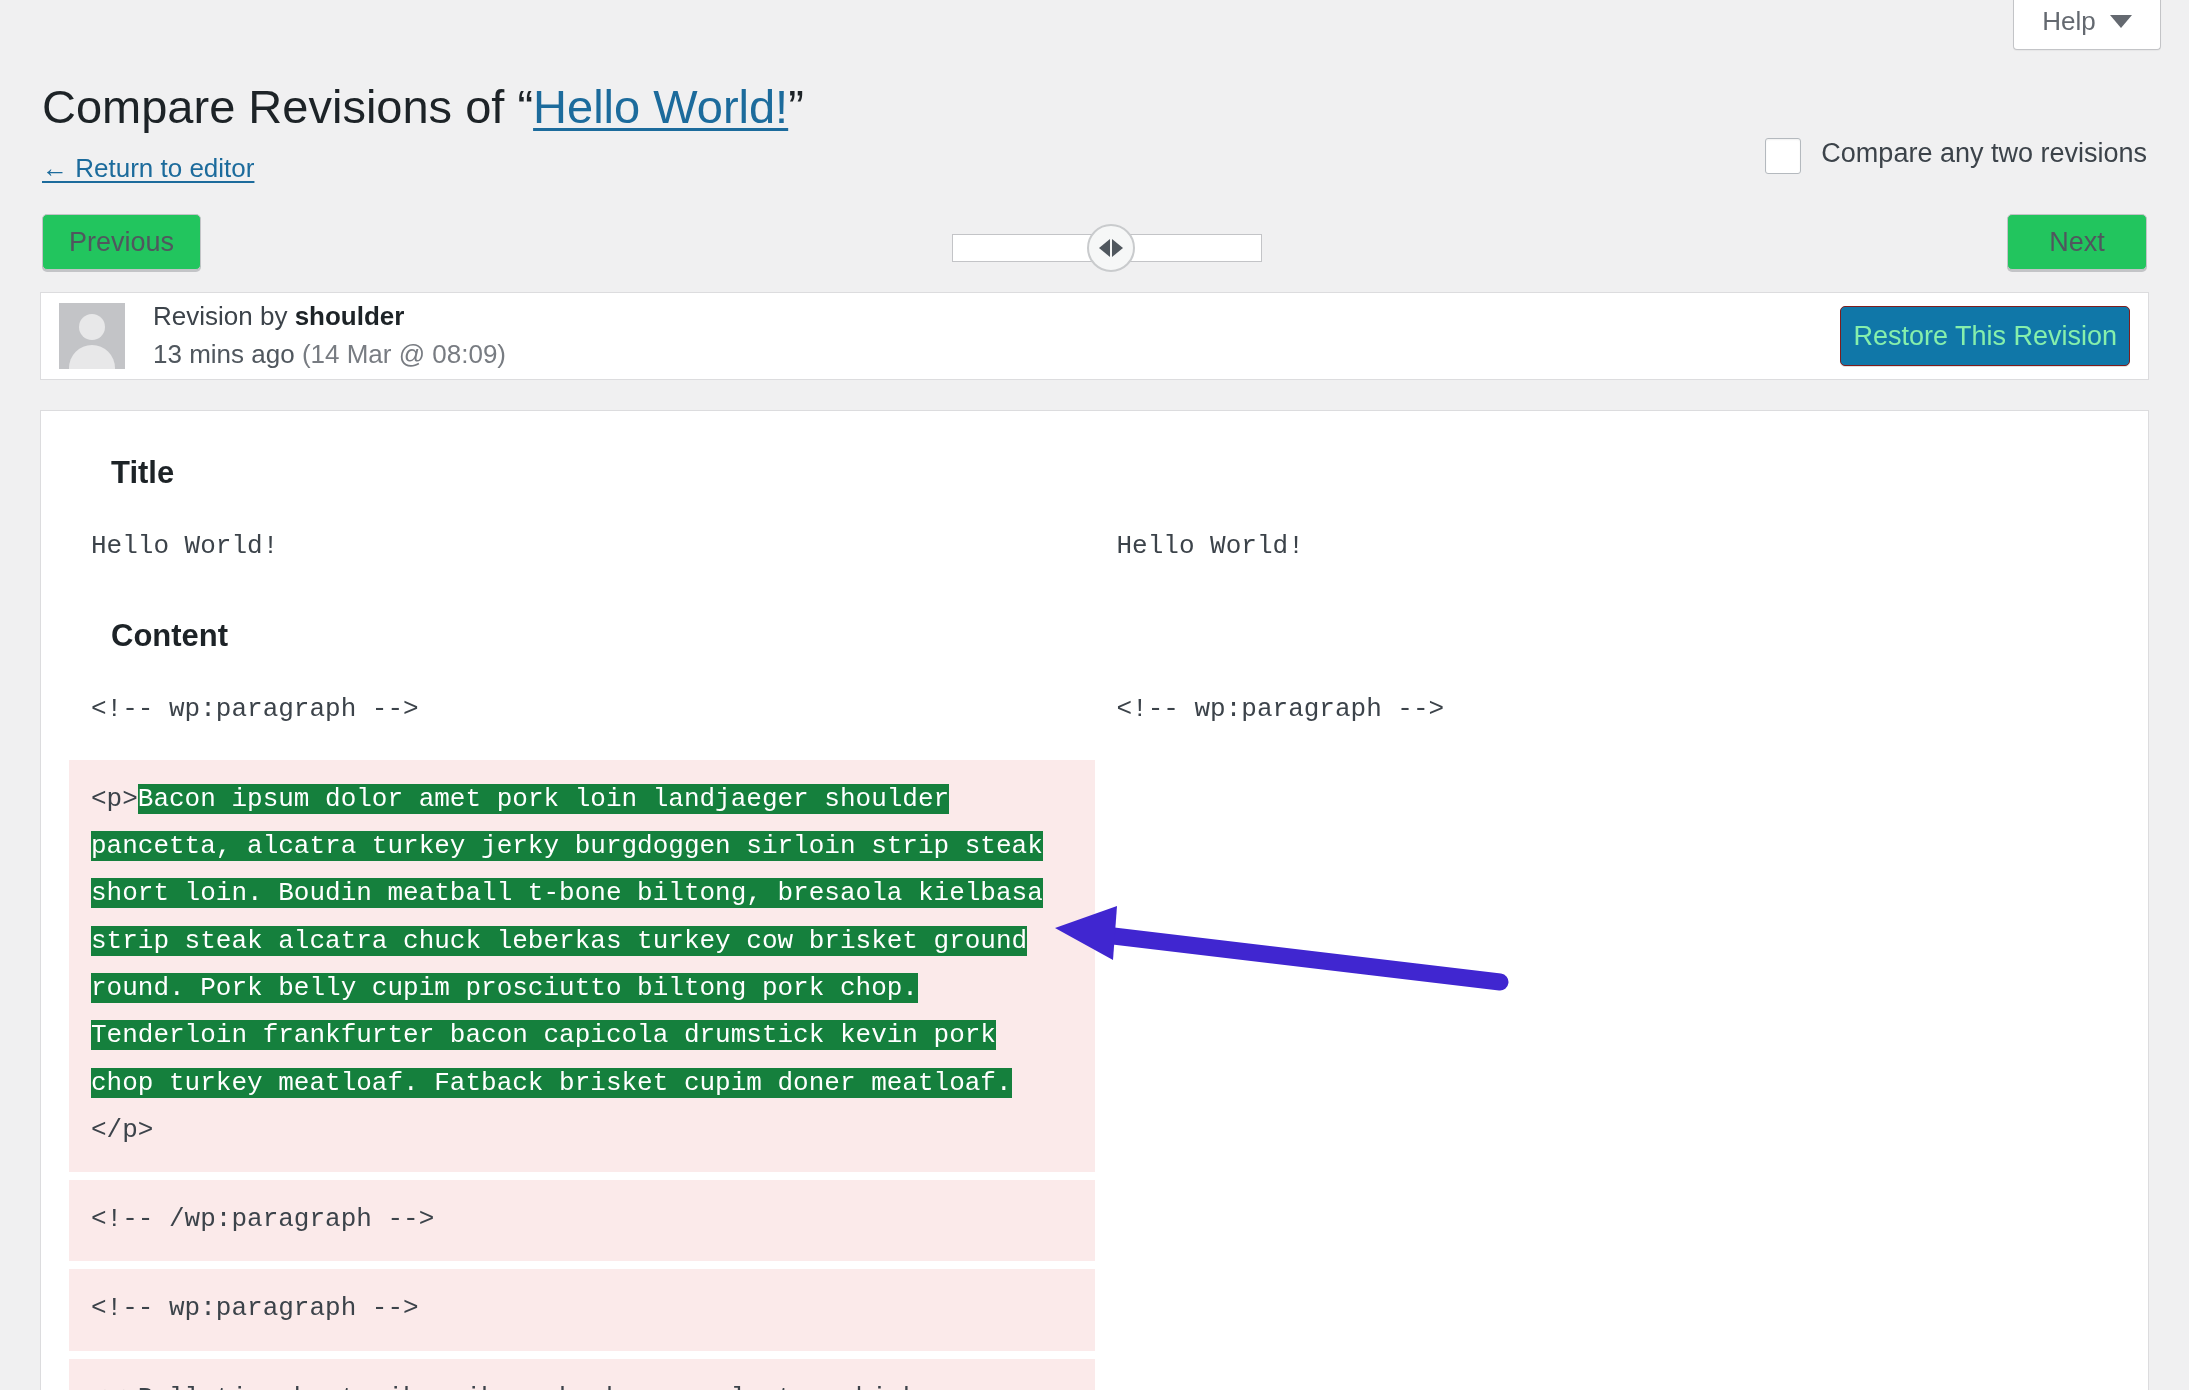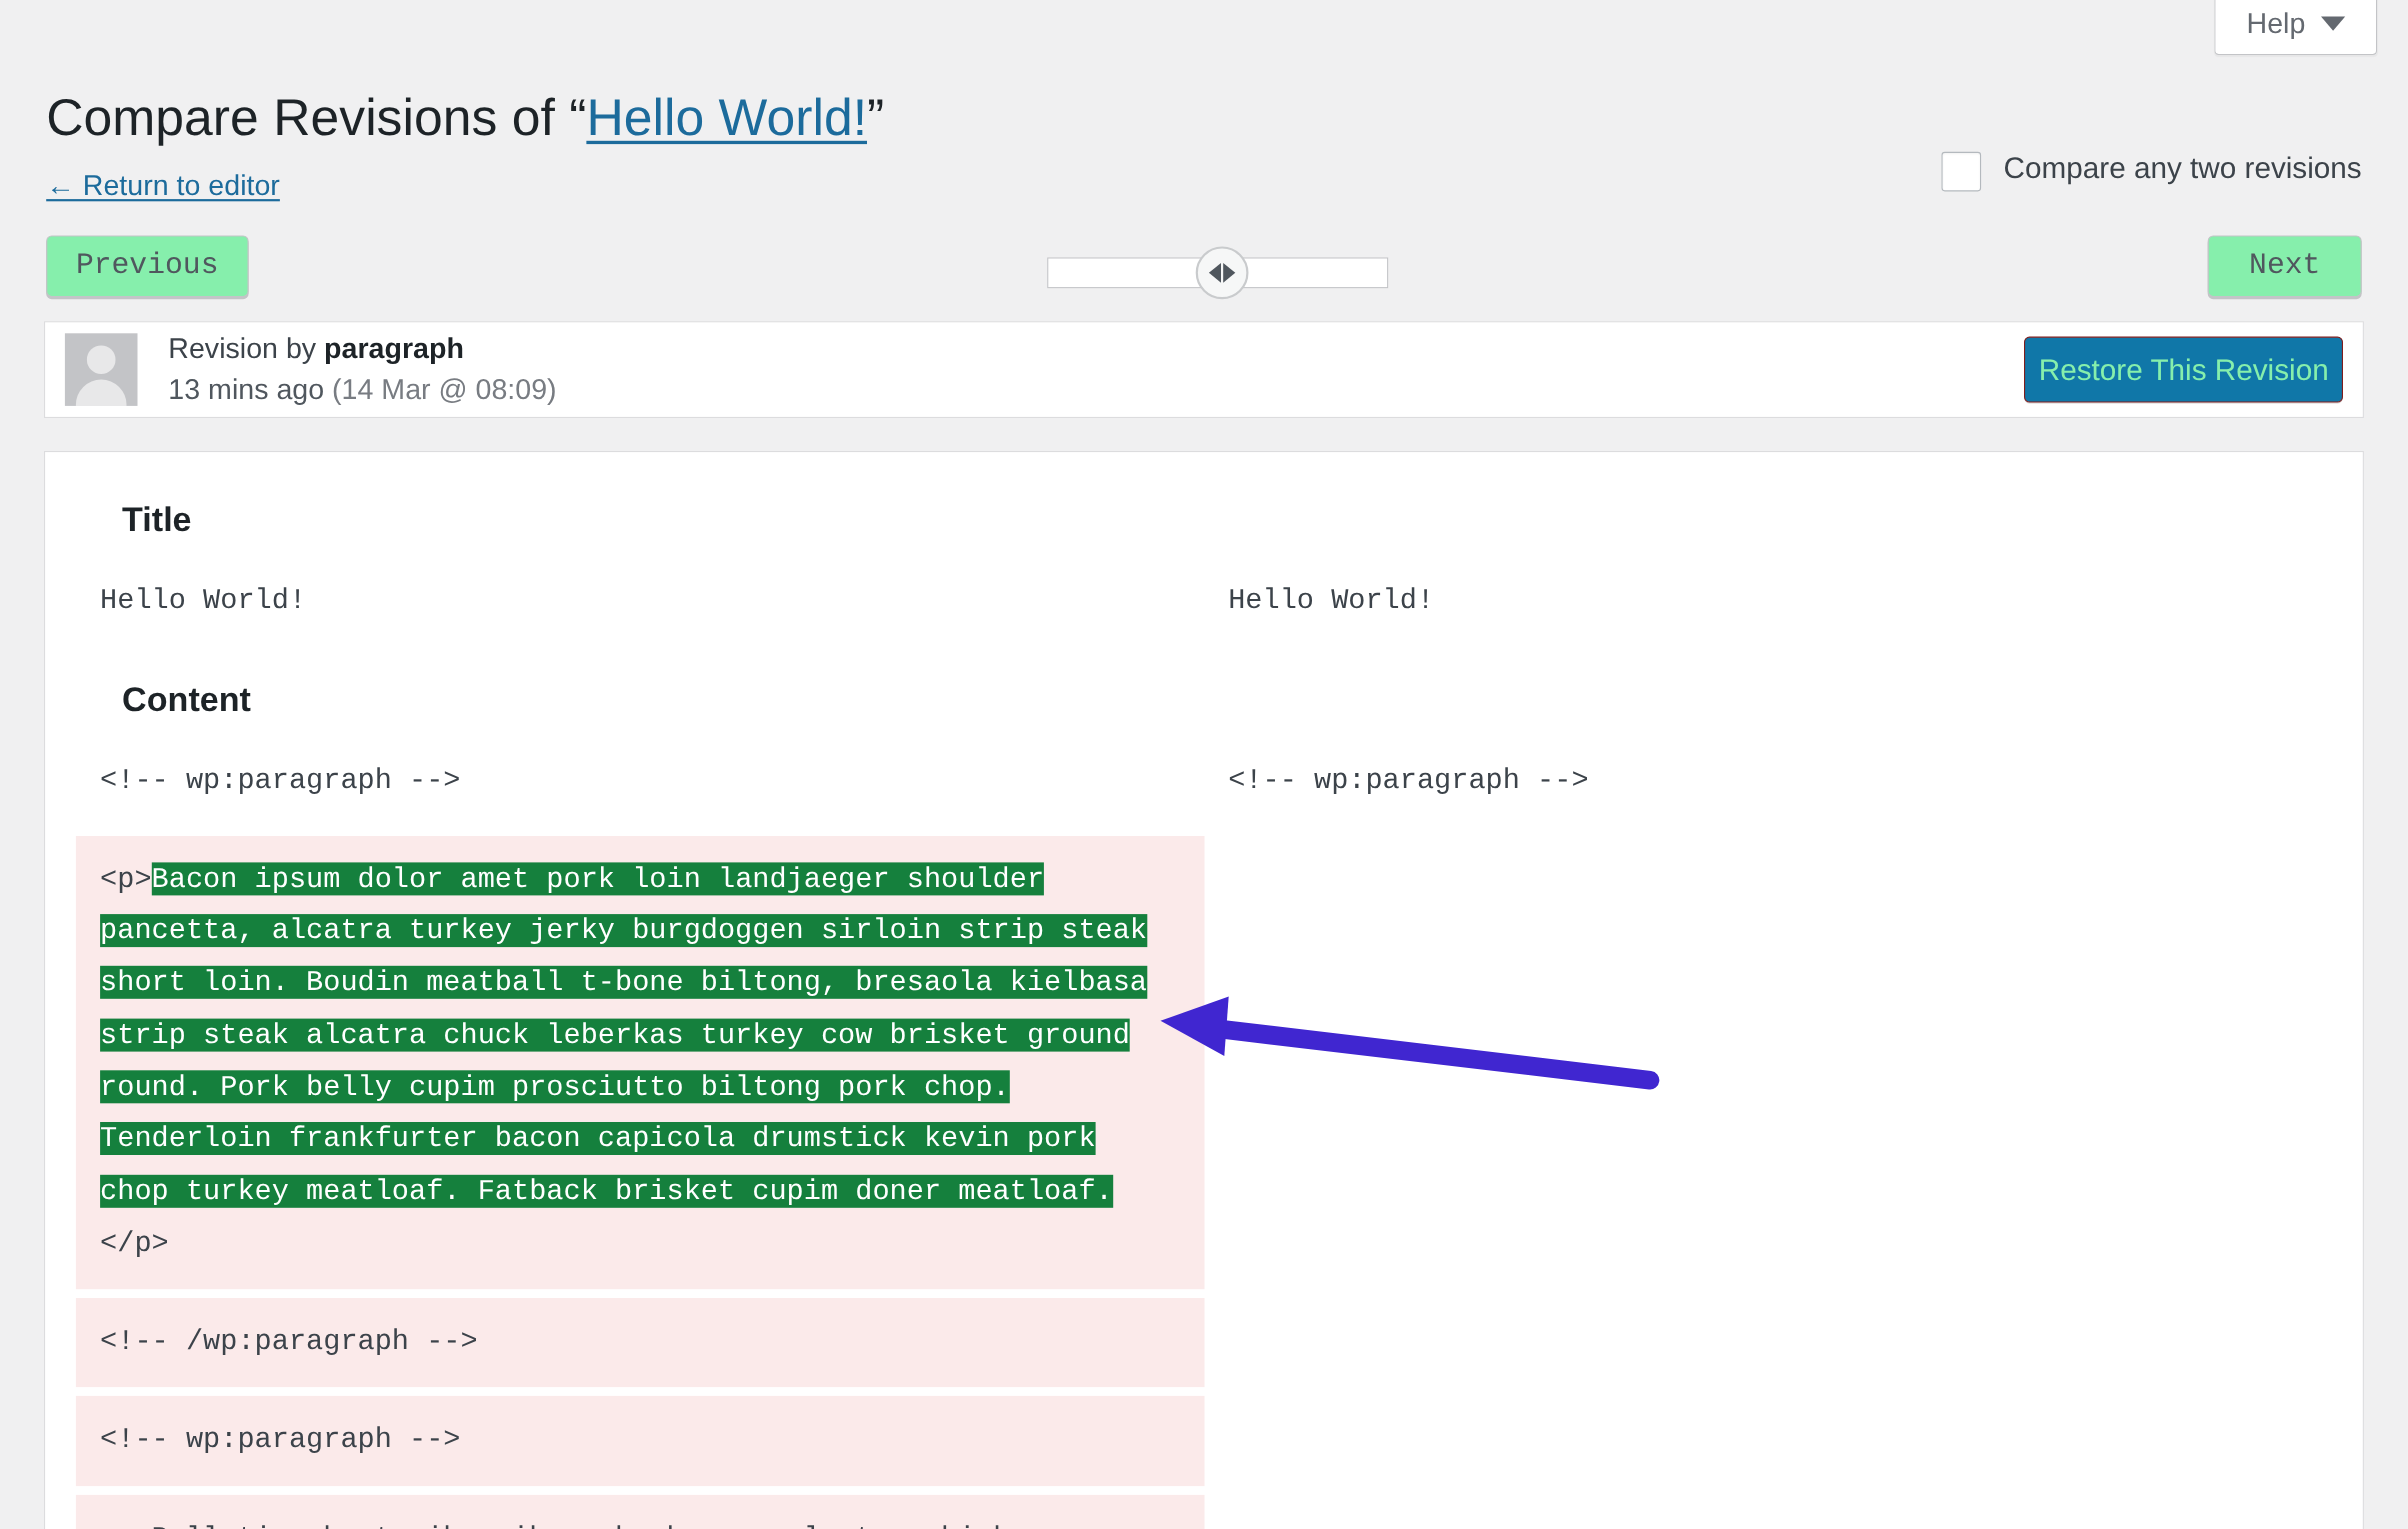--- a/index.html
+++ b/index.html
@@ -106,27 +106,27 @@
     left: 0;
     right: 0;
     height: 60px;
   }
   .btn-nav {
     position: absolute;
     top: 0;
     height: 56px;
     min-width: 140px;
     padding: 0 26px;
-    background: #86efac;
+    background: #22c55e;
     border: 1px solid #c3c4c7;
     border-radius: 5px;
     box-shadow: 0 2px 0 #c3c4c7;
     color: #50575e;
     font-size: 27px;
-    font-family: Liberation Mono, monospace;
+    font-family: Liberation Sans, sans-serif;
     cursor: pointer;
     box-sizing: border-box;
   }
   .btn-prev { left: 42px; }
   .btn-next { right: 42px; }
 
   .slider-wrap {
     position: absolute;
     left: 952px;
     top: 16px;
@@ -327,21 +327,21 @@
 
   <button class="btn-nav btn-next">Next</button>
 </div>
 
 <div class="revision-bar">
   <div class="avatar">
     <div class="head"></div>
     <div class="body"></div>
   </div>
   <div class="rev-meta">
-    <div class="rev-line1"><span>Revision by </span><b>paragraph</b></div>
+    <div class="rev-line1"><span>Revision by </span><b>shoulder</b></div>
     <div class="rev-line2"><span>13 mins ago </span><span class="dim">(14 Mar @ 08:09)</span></div>
   </div>
   <button class="btn-restore">Restore This Revision</button>
 </div>
 
 <div class="diff-panel">
 
   <div class="diff-heading first">Title</div>
   <table class="diff-table">
     <tbody>

